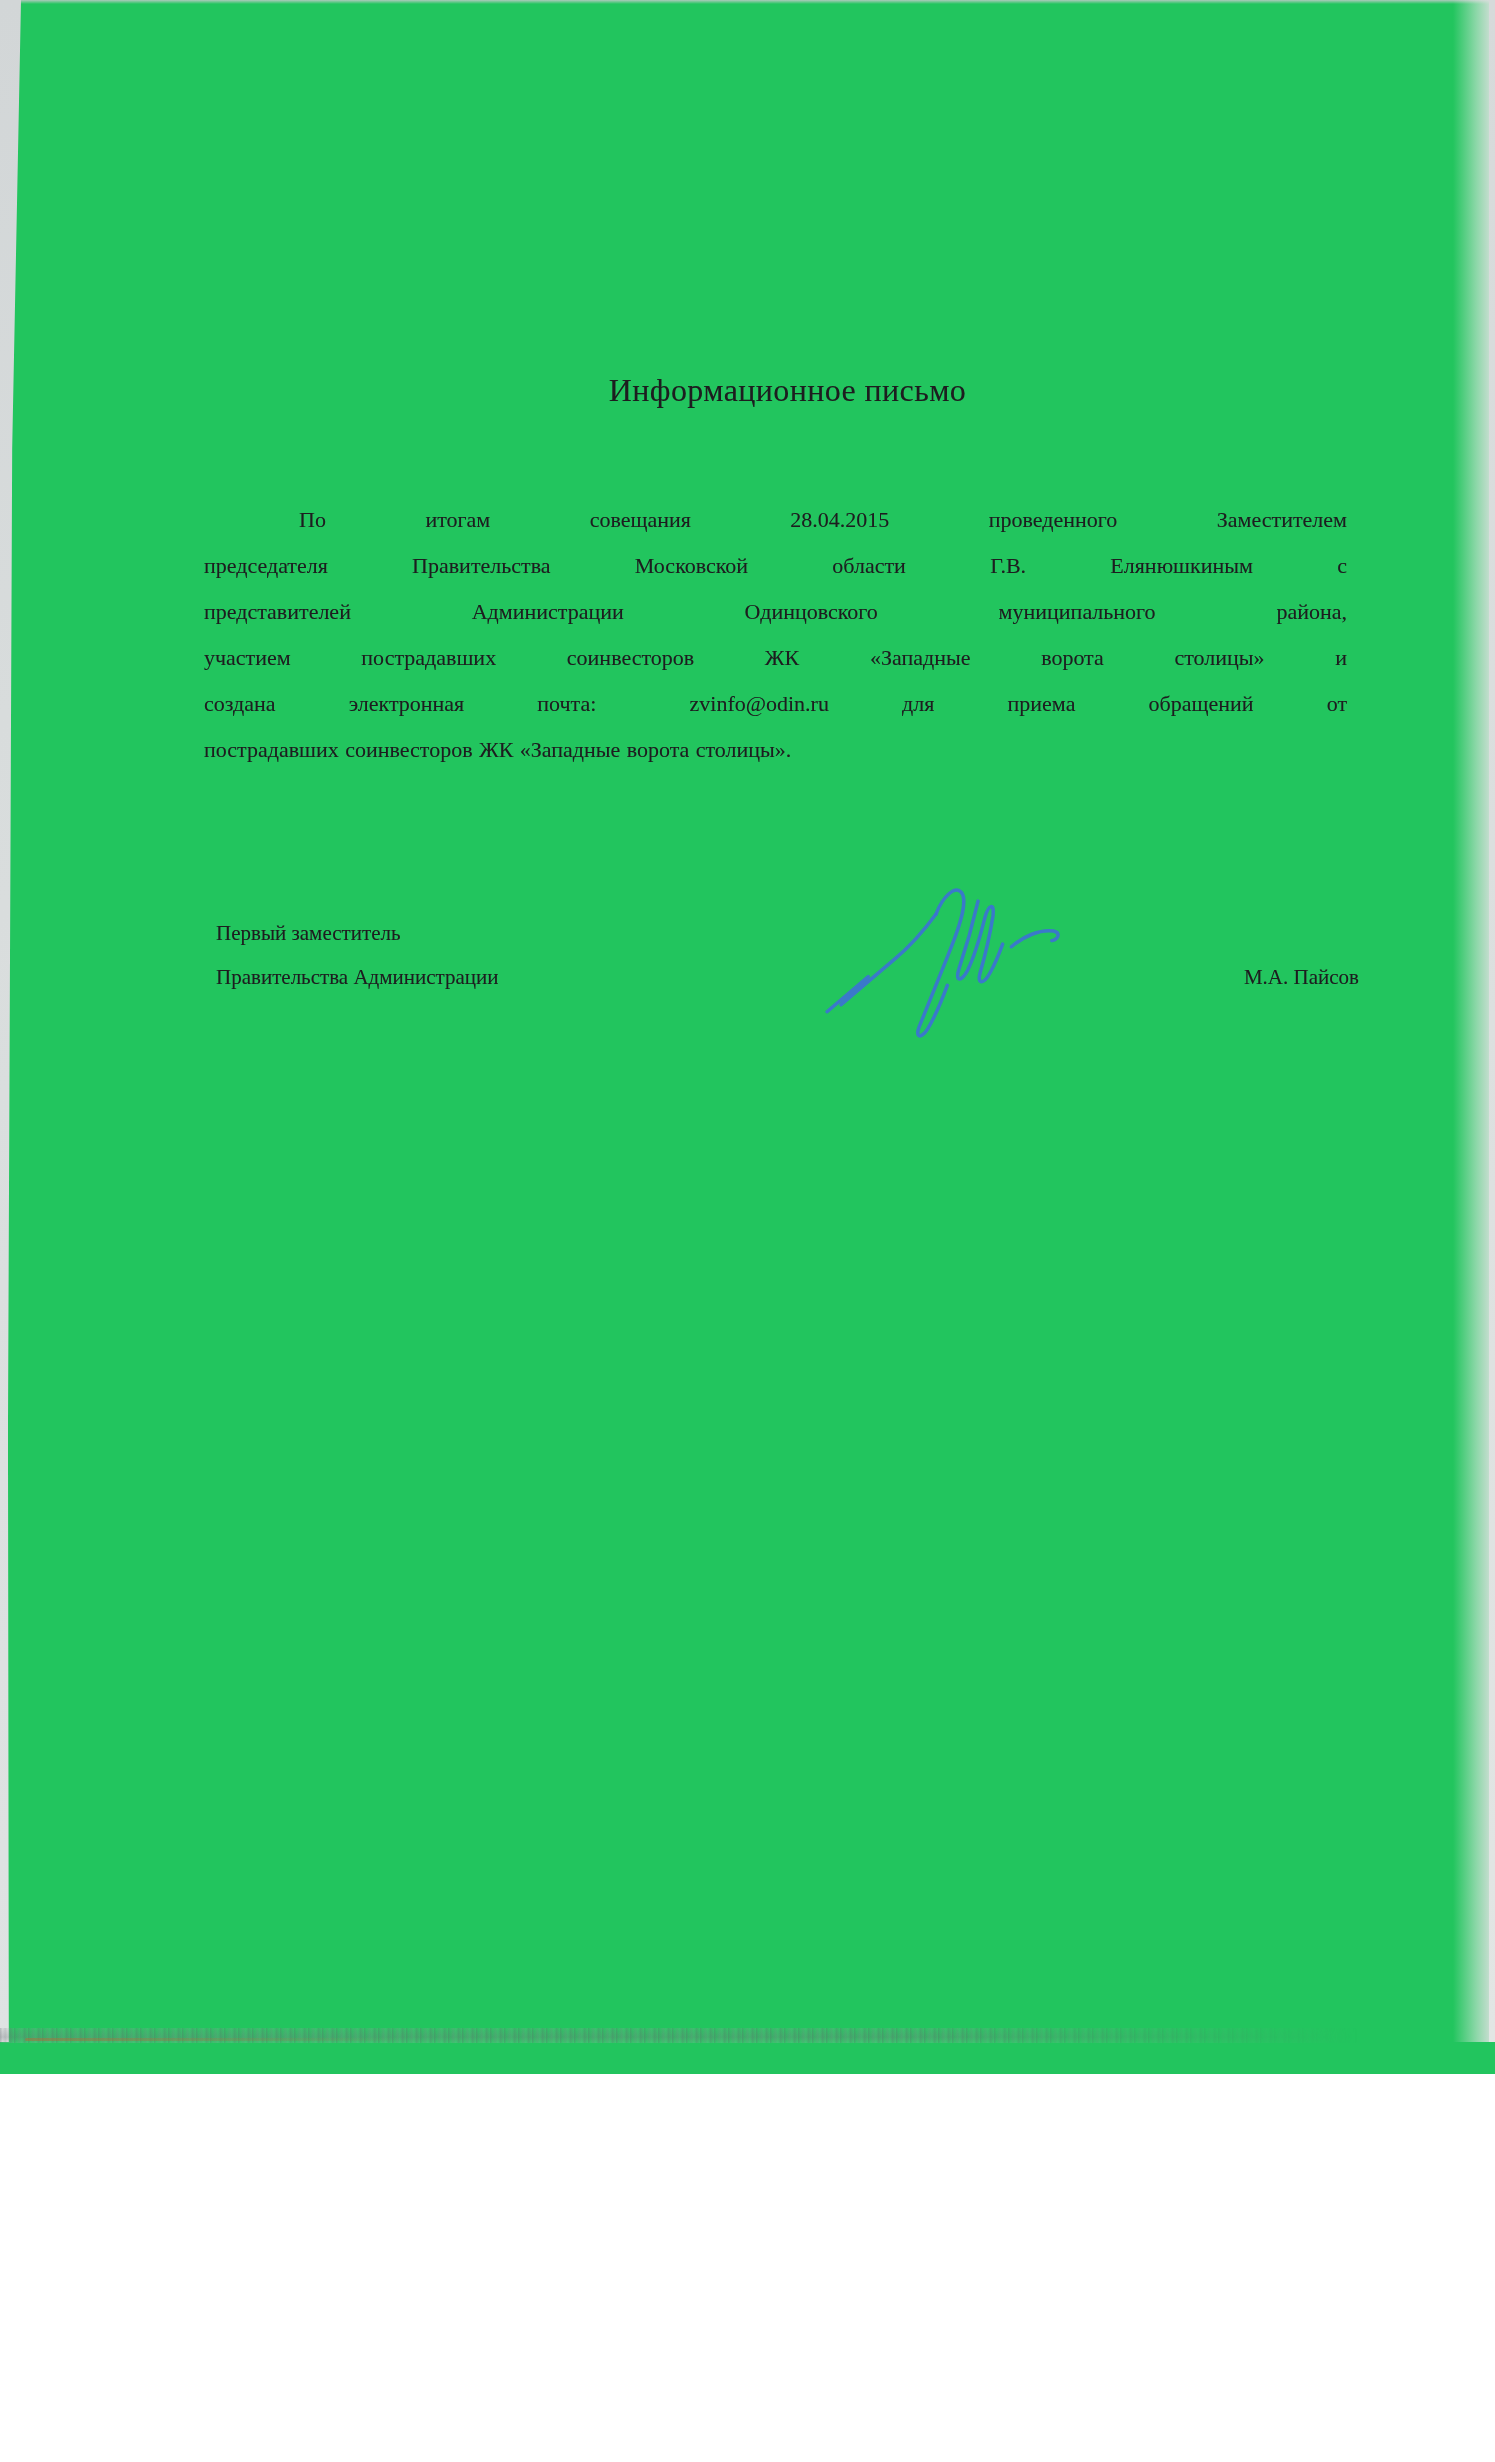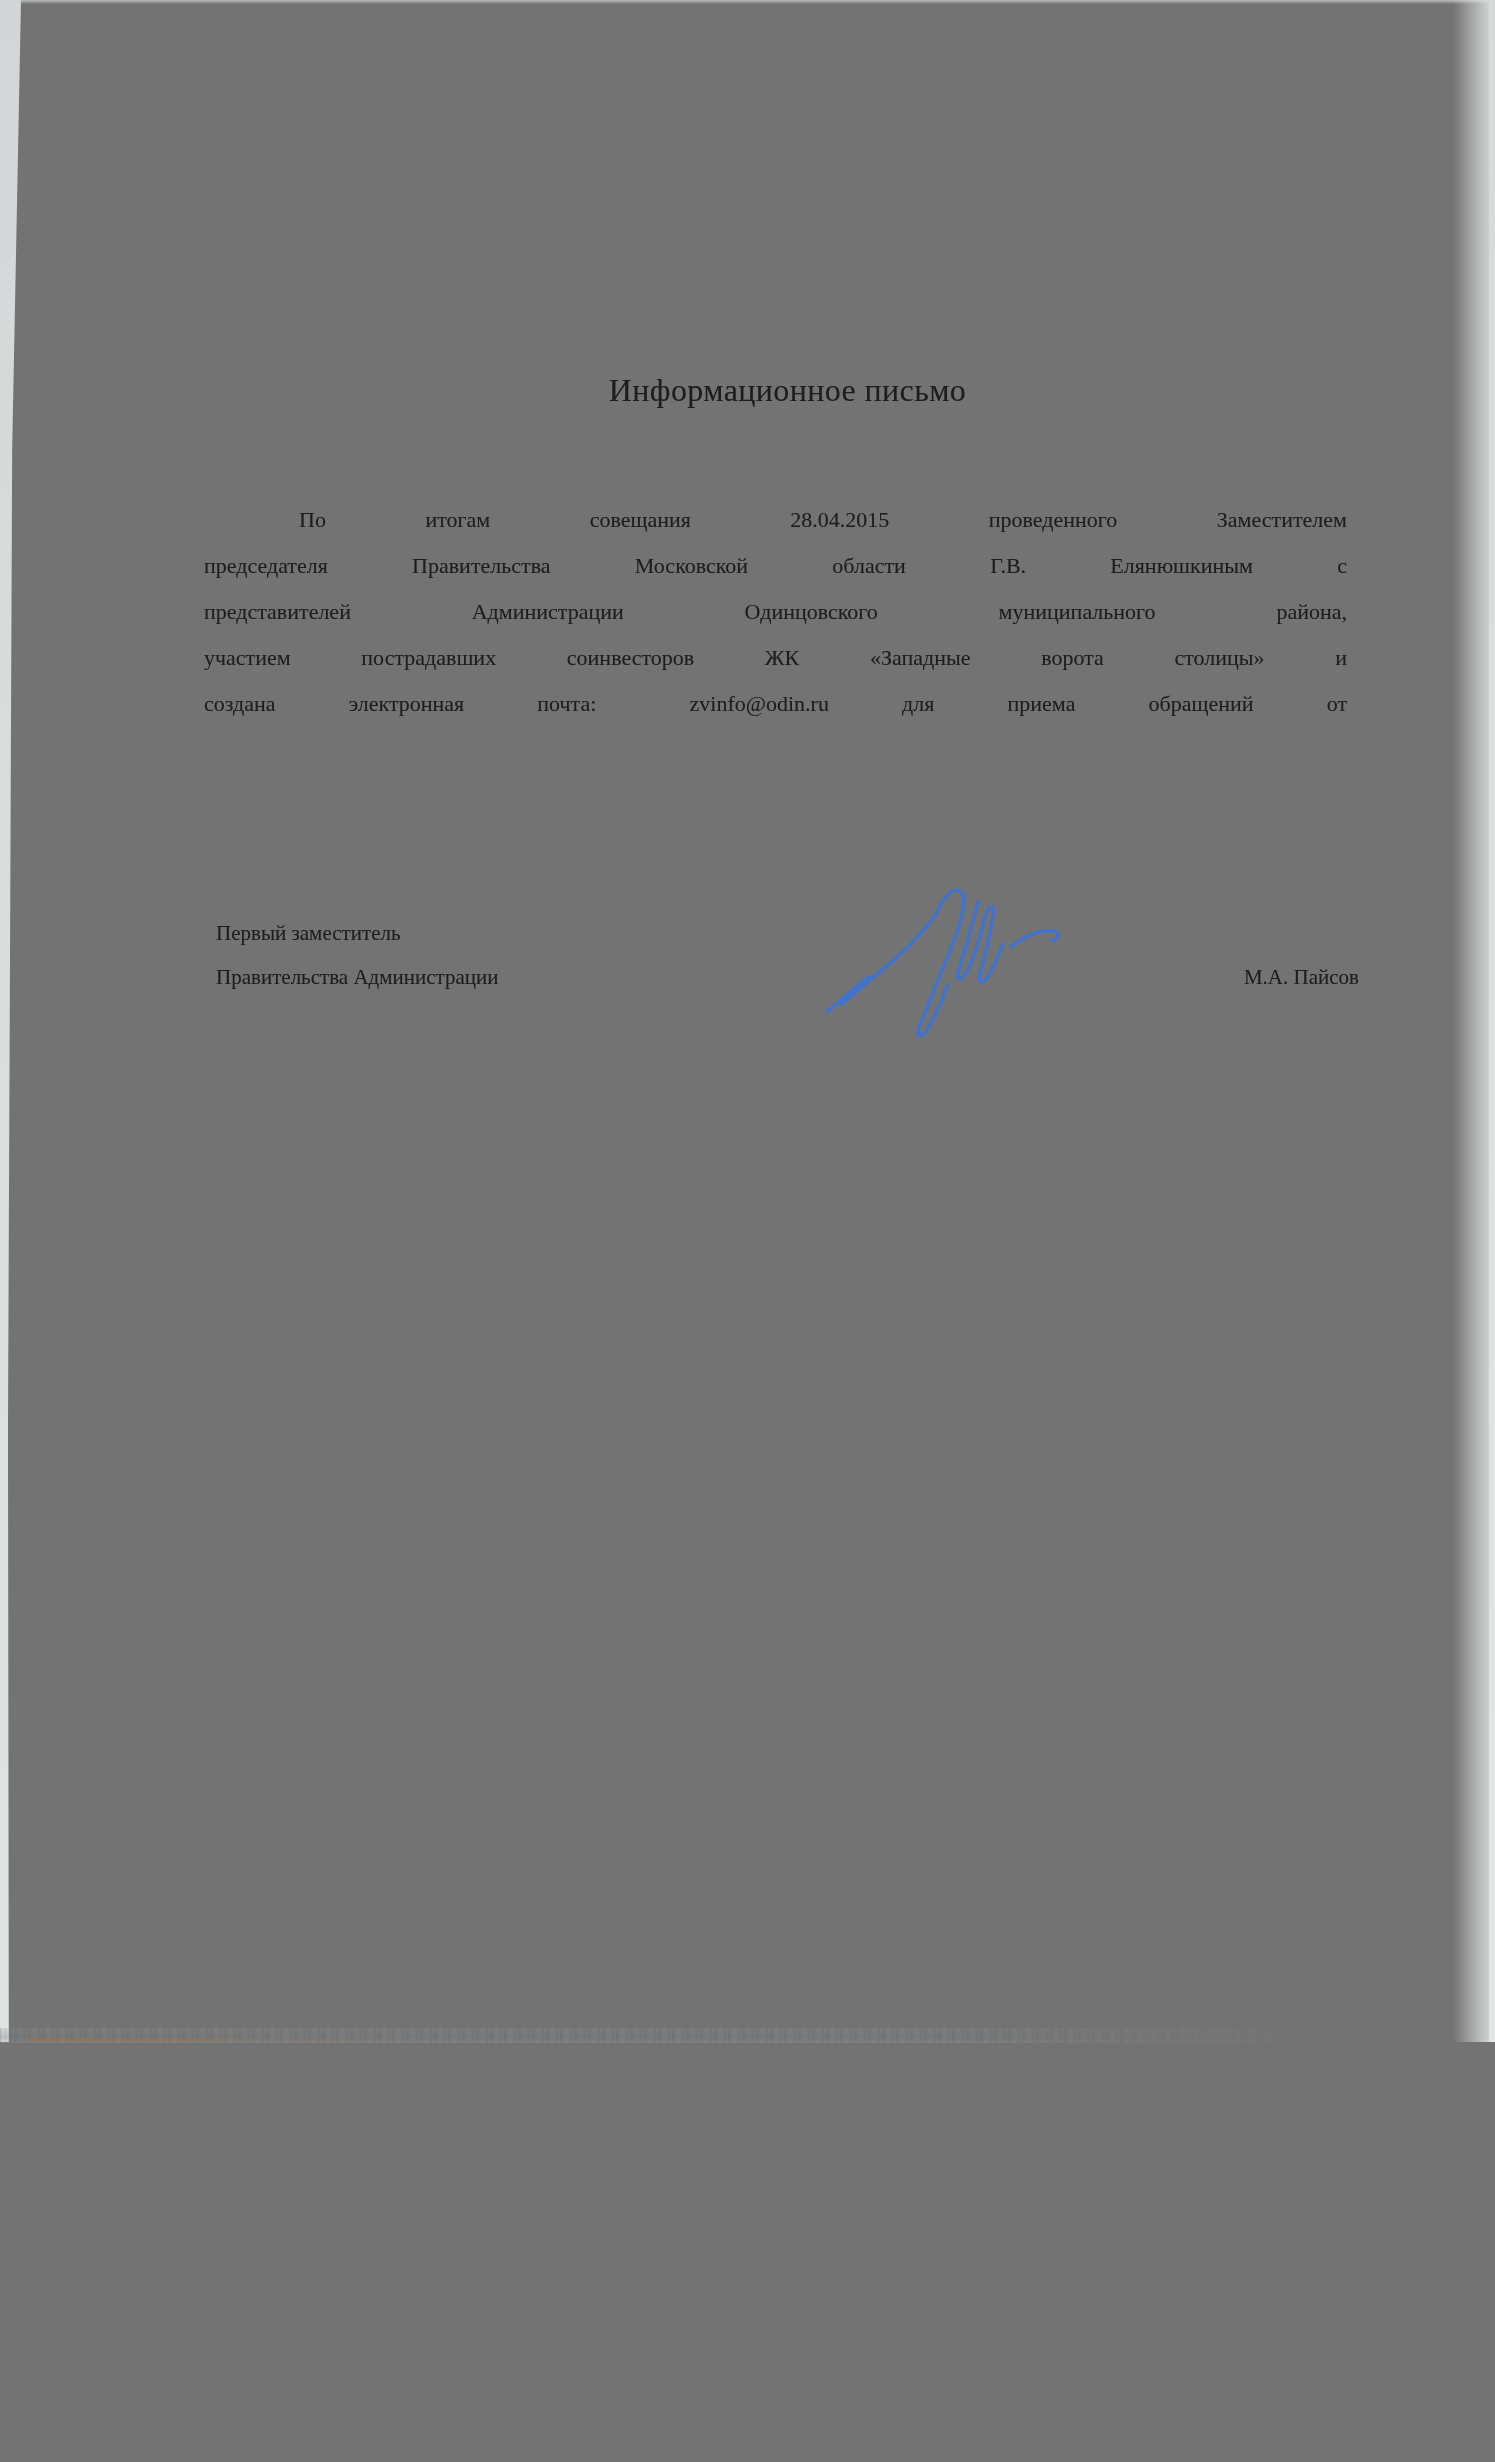--- a/index.html
+++ b/index.html
@@ -1,21 +1,21 @@
 <!DOCTYPE html>
 <html style="font-size:14px"><head>
 <meta charset="utf-8">
 <style>
   html, body { margin: 0; padding: 0; background: #ffffff; }
 
   .stage {
     position: relative;
     width: 1495px;
-    height: 2462px;
-    background: #737373;
+    height: 2074px;
+    background: #22c55e;
     overflow: hidden;
     font-family: "Liberation Serif", "DejaVu Serif", serif;
     color: #1d1d1f;
     text-shadow: 0 0 0.5px rgba(40,40,45,0.35);
   }
 
   
   .scan-top-edge {
     position: absolute; left: 0; top: 0; width: 100%; height: 3.5px;
     background: linear-gradient(180deg, rgba(198,203,204,0.85), rgba(198,203,204,0));
@@ -110,20 +110,21 @@
   <div class="letter-body">
     <div class="body-line first">По итогам совещания 28.04.2015 проведенного Заместителем</div>
     <div class="body-line">председателя Правительства Московской области Г.В. Елянюшкиным с</div>
     <div class="body-line">представителей Администрации Одинцовского муниципального района,</div>
     <div class="body-line">участием пострадавших соинвесторов ЖК «Западные ворота столицы» и</div>
     <div class="body-line">
       <span>создана электронная почта:</span>
       <span class="email-address">zvinfo@odin.ru</span>
       <span>для приема обращений от</span>
     </div>
+    <div class="body-line last">пострадавших соинвесторов ЖК «Западные ворота столицы».</div>
   </div>
 
   <div class="signature-block">
     <div>Первый заместитель</div>
     <div class="signature-row2">
       <div>Правительства Администрации</div>
       <div>М.А. Пайсов</div>
     </div>
   </div>
 

